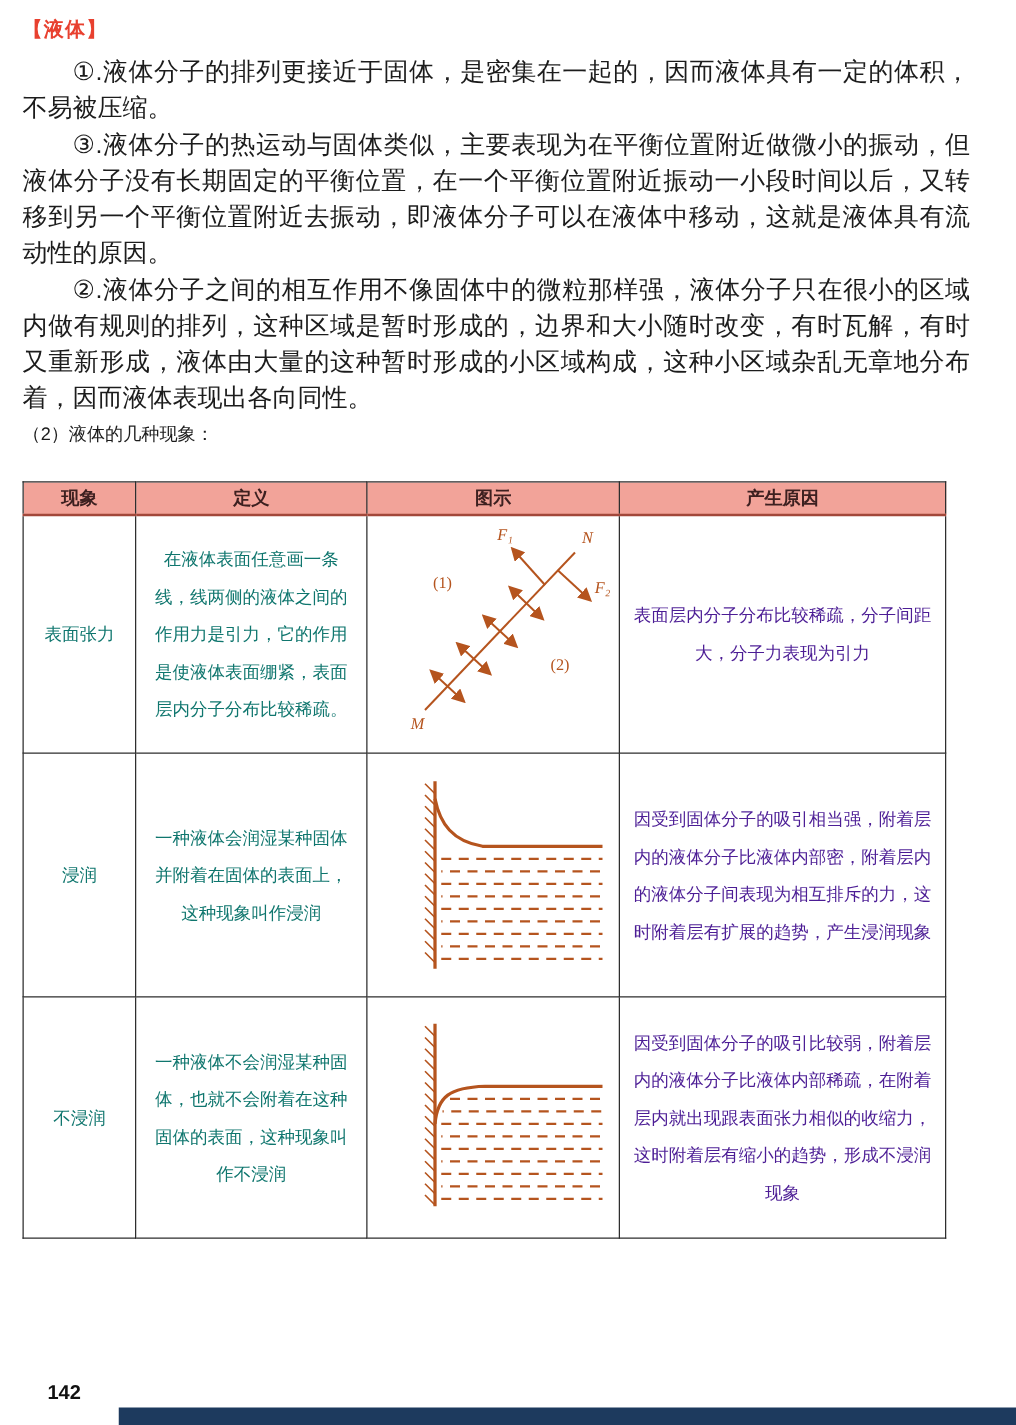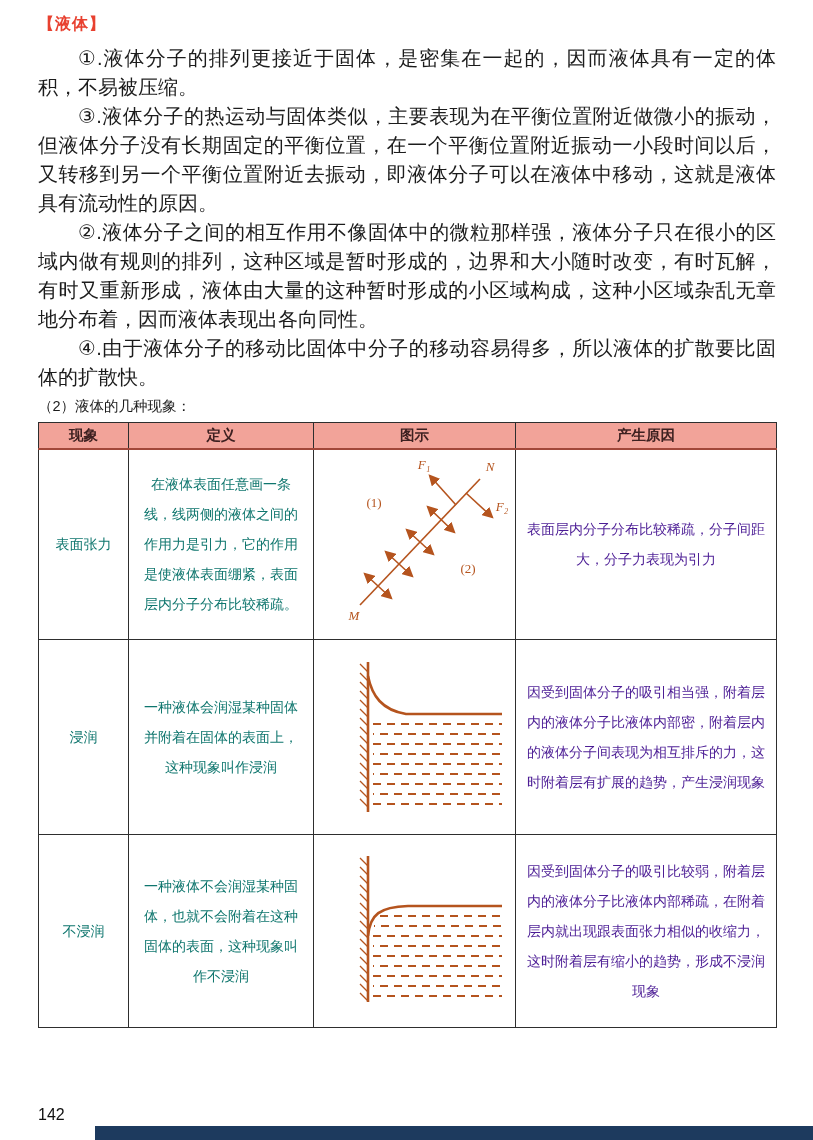--- a/index.html
+++ b/index.html
@@ -1,59 +1,58 @@
 <!DOCTYPE html>
 <html><head>
 <meta charset="utf-8">
 <style>
   html,body{margin:0;padding:0;background:#ffffff;}
   .page{
     position:relative;width:813px;height:1140px;background:#fff;overflow:hidden;
     font-family:"Liberation Sans","DejaVu Sans",sans-serif;color:#1c1c1c;
   }
-  .content{padding:14px 37px 0 38px;}
+  .content{padding:14px 37px 0 18px;}
   .title{font-size:16px;font-weight:bold;color:#e8402f;margin:0 0 9px 0;letter-spacing:1px;}
   .heading{font-size:14.5px;line-height:29px;margin:0;}
   .heading.indent{text-indent:2em;}
   .para{font-size:20px;line-height:29px;margin:0;text-align:justify;text-indent:2em;}
-  table.phen{border-collapse:collapse;width:738px;margin-top:1px;table-layout:fixed;}
+  table.phen{border-collapse:collapse;width:738px;margin-top:22px;table-layout:fixed;}
   .phen th{
     background:#f2a399;border:1px solid #2e2e2e;border-bottom:2px solid #a2473a;
     font-size:14.5px;font-weight:bold;color:#3d2020;height:25px;padding:0;text-align:center;
   }
   .phen td{
     border:1px solid #2e2e2e;font-size:14px;line-height:30px;vertical-align:middle;
     text-align:center;padding:6px 14px;color:#0f766e;
   }
   td.diagram-cell{padding:2px;}
   td.reason{color:#4c1d95;padding:6px 10px;}
   .col-phen{width:90px;}
   .col-def{width:185px;}
   .col-diag{width:202px;}
   .col-reason{width:261px;}
   tr.r1{height:190px;}
   tr.r2{height:195px;}
   tr.r3{height:193px;}
   svg.diag{display:block;margin:0 auto;}
   svg text{font-family:"Liberation Serif","DejaVu Serif",serif;}
-  .footer-num{position:absolute;left:38px;bottom:16px;font-size:16px;font-weight:normal;color:#111;}
+  .footer-num{position:absolute;left:38px;bottom:16px;font-size:16px;font-weight:bold;color:#111;}
   .footer-bar{position:absolute;left:95px;right:0;bottom:0;height:14px;background:#1d3a5e;}
 </style>
 </head>
 <body>
 
 <div class="page">
   <div class="content">
 
     <h1 class="title">【液体】</h1>
 
     <p class="para">①.液体分子的排列更接近于固体，是密集在一起的，因而液体具有一定的体积，不易被压缩。</p>
     <p class="para">③.液体分子的热运动与固体类似，主要表现为在平衡位置附近做微小的振动，但液体分子没有长期固定的平衡位置，在一个平衡位置附近振动一小段时间以后，又转移到另一个平衡位置附近去振动，即液体分子可以在液体中移动，这就是液体具有流动性的原因。</p>
     <p class="para">②.液体分子之间的相互作用不像固体中的微粒那样强，液体分子只在很小的区域内做有规则的排列，这种区域是暂时形成的，边界和大小随时改变，有时瓦解，有时又重新形成，液体由大量的这种暂时形成的小区域构成，这种小区域杂乱无章地分布着，因而液体表现出各向同性。</p>
-    <p class="para">④.由于液体分子的移动比固体中分子的移动容易得多，所以液体的扩散要比固体的扩散快。</p>
     <p class="heading">（2）液体的几种现象：</p>
 
     <table class="phen">
       <colgroup>
         <col class="col-phen">
           <col class="col-def">
           <col class="col-diag">
           <col class="col-reason">
       </colgroup>
       <thead>

